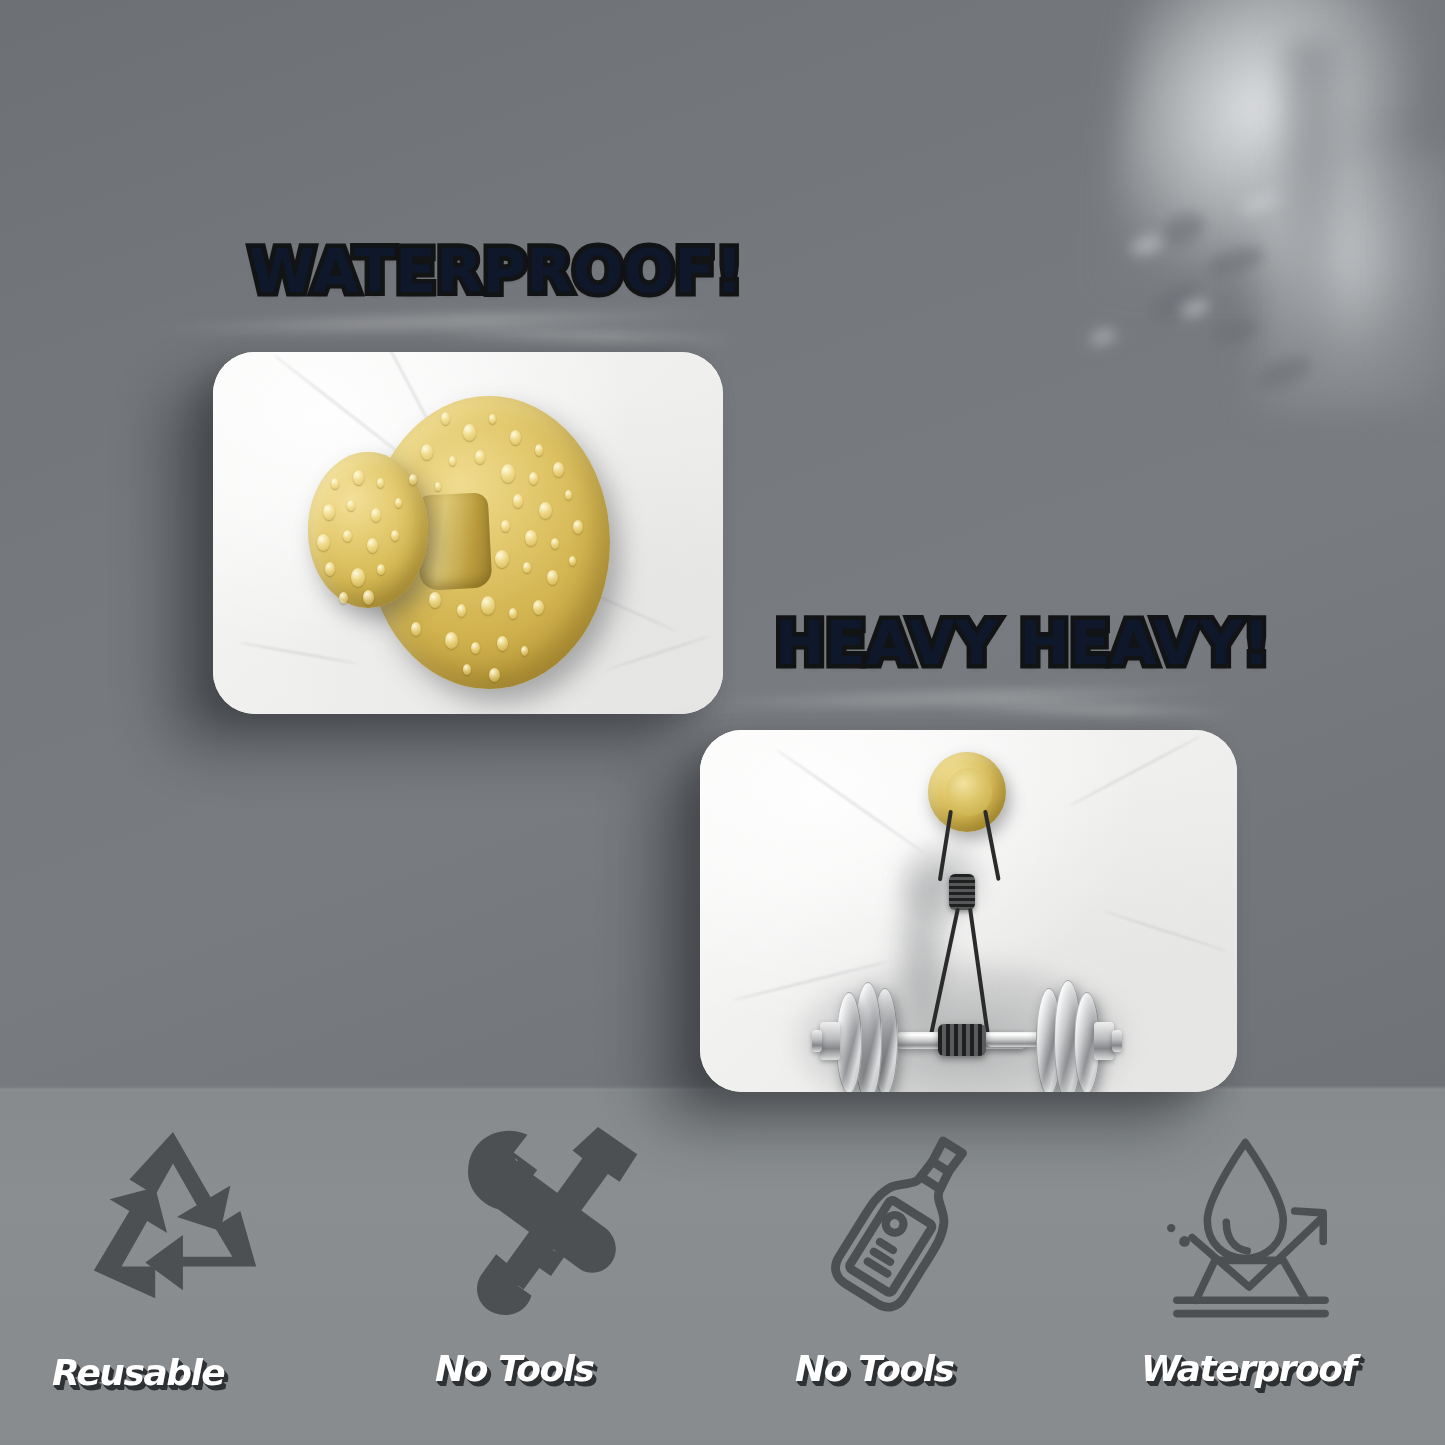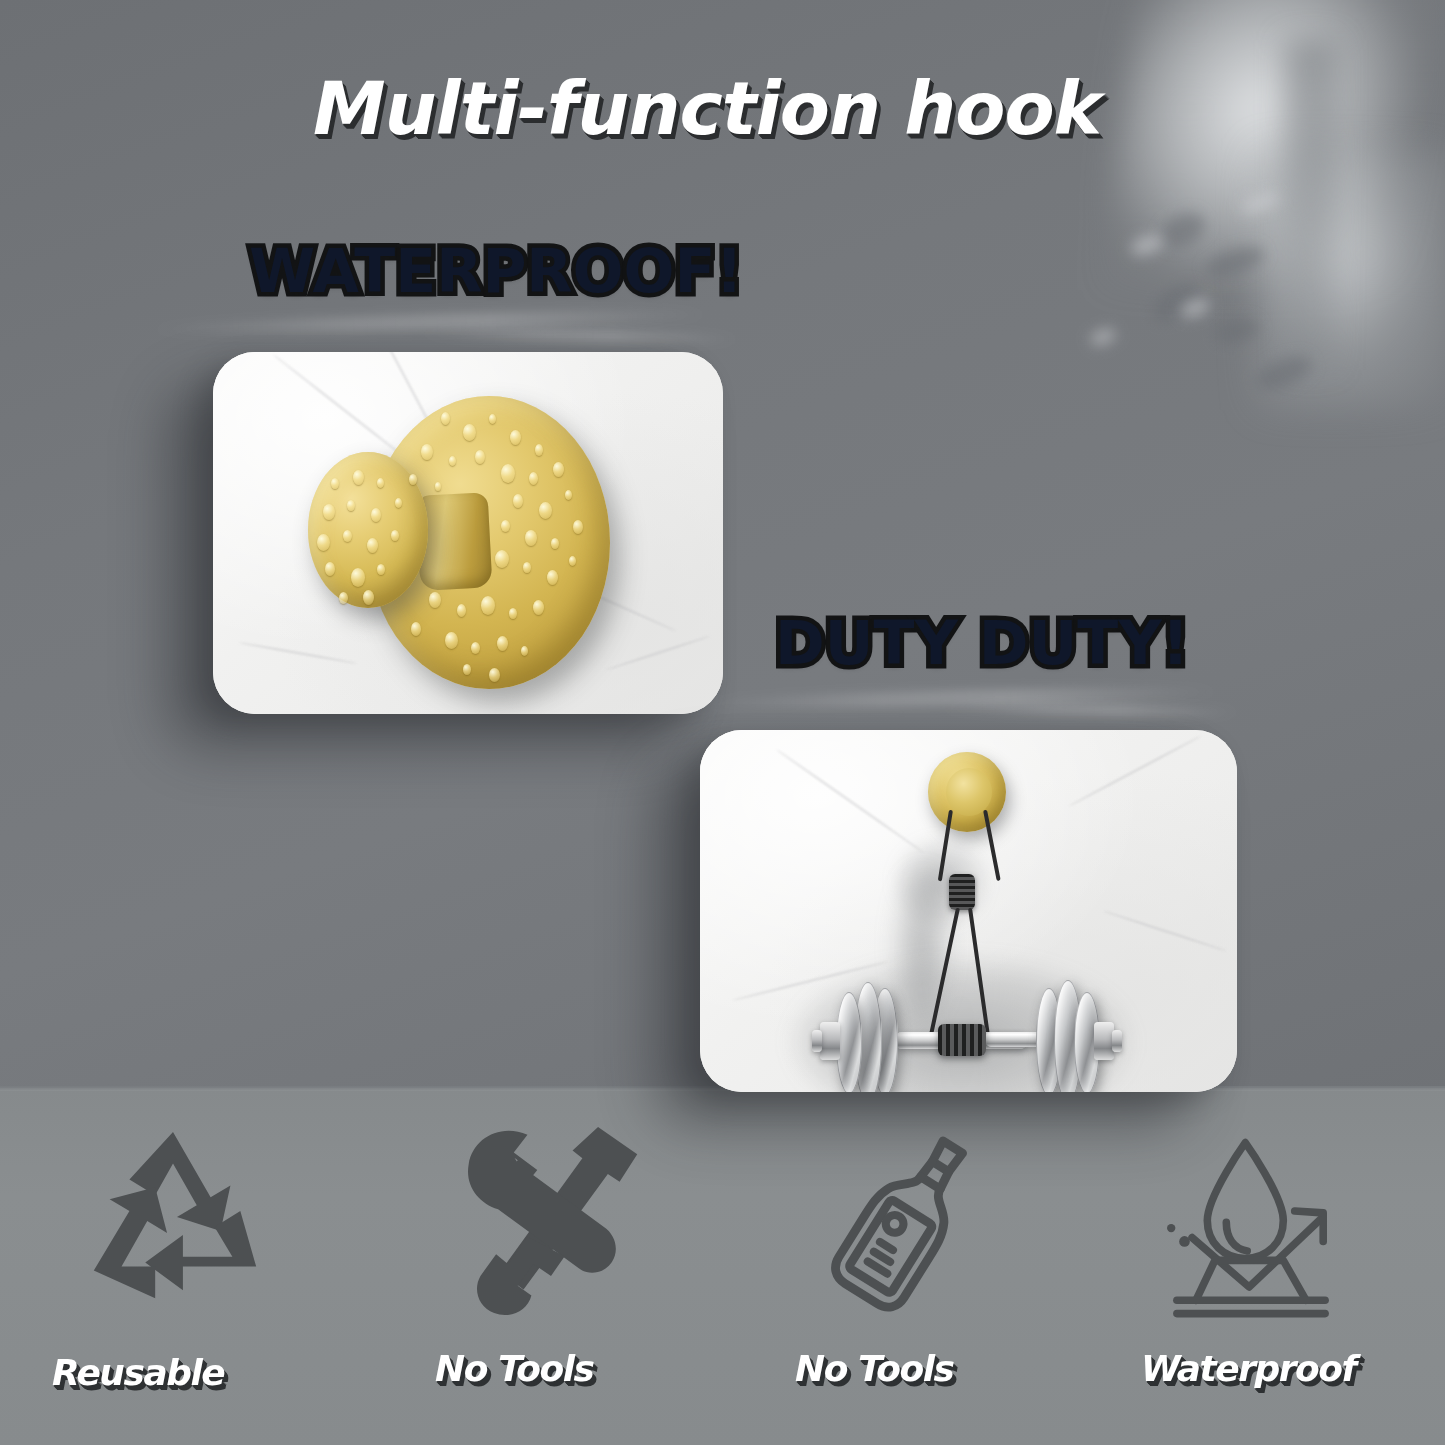--- a/index.html
+++ b/index.html
@@ -285,21 +285,20 @@
   <div class="foliage-lite" style="left:1240px;top:195px;width:40px;height:16px;transform:rotate(-20deg);"></div>
 
   <div class="sheen" style="left:150px;top:314px;width:560px;height:16px;transform:rotate(-1.6deg);"></div>
   <div class="sheen" style="left:420px;top:330px;width:320px;height:12px;transform:rotate(1.2deg);"></div>
   <div class="sheen" style="left:700px;top:690px;width:520px;height:16px;transform:rotate(-1.4deg);"></div>
   <div class="sheen" style="left:940px;top:704px;width:300px;height:12px;transform:rotate(1deg);"></div>
 
   <div class="bg-floor"></div>
   <div class="bg-floor-edge"></div>
 
-  <div class="title-text" style="left:313px; top:66px; font-size:73px;">Multi-function hook</div>
 
   <div class="outline-text" style="left:249px; top:236px; font-size:60px;">WATERPROOF!</div>
 
   <div class="panel" style="left:213px; top:352px; width:510px; height:362px;">
     <div class="panel-marble"></div>
     <div class="vein" style="left:40px;top:60px;width:190px;height:2px;transform:rotate(38deg);"></div>
     <div class="vein" style="left:120px;top:30px;width:150px;height:2px;transform:rotate(62deg);"></div>
     <div class="vein" style="left:330px;top:250px;width:140px;height:2px;transform:rotate(24deg);"></div>
     <div class="vein" style="left:390px;top:300px;width:110px;height:2px;transform:rotate(-18deg);"></div>
     <div class="vein" style="left:25px;top:300px;width:120px;height:2px;transform:rotate(10deg);"></div>
@@ -358,21 +357,21 @@
     <div class="drop" style="left:130px;top:178px;width:9px;height:12px;"></div>
     <div class="drop" style="left:154px;top:186px;width:11px;height:15px;"></div>
     <div class="drop" style="left:178px;top:178px;width:8px;height:11px;"></div>
     <div class="drop" style="left:112px;top:210px;width:10px;height:14px;"></div>
     <div class="drop" style="left:138px;top:216px;width:14px;height:19px;"></div>
     <div class="drop" style="left:164px;top:212px;width:8px;height:11px;"></div>
     <div class="drop" style="left:126px;top:240px;width:9px;height:12px;"></div>
     <div class="drop" style="left:150px;top:238px;width:11px;height:15px;"></div>
   </div>
 
-  <div class="outline-text" style="left:775px; top:608px; font-size:60px;">DUTY DUTY!</div>
+  <div class="outline-text" style="left:775px; top:608px; font-size:60px;">HEAVY HEAVY!</div>
 
   <div class="panel" style="left:700px; top:730px; width:537px; height:362px;">
     <div class="panel-marble"></div>
     <div class="vein" style="left:60px;top:70px;width:180px;height:2px;transform:rotate(35deg);"></div>
     <div class="vein" style="left:360px;top:40px;width:150px;height:2px;transform:rotate(-28deg);"></div>
     <div class="vein" style="left:400px;top:200px;width:130px;height:2px;transform:rotate(18deg);"></div>
     <div class="vein" style="left:30px;top:250px;width:160px;height:2px;transform:rotate(-14deg);"></div>
 
     <div class="hook2-shadow" style="left:196px; top:110px; width:90px; height:84px;"></div>
     <div class="db-shadow" style="left:196px; top:140px; width:52px; height:150px;"></div>

